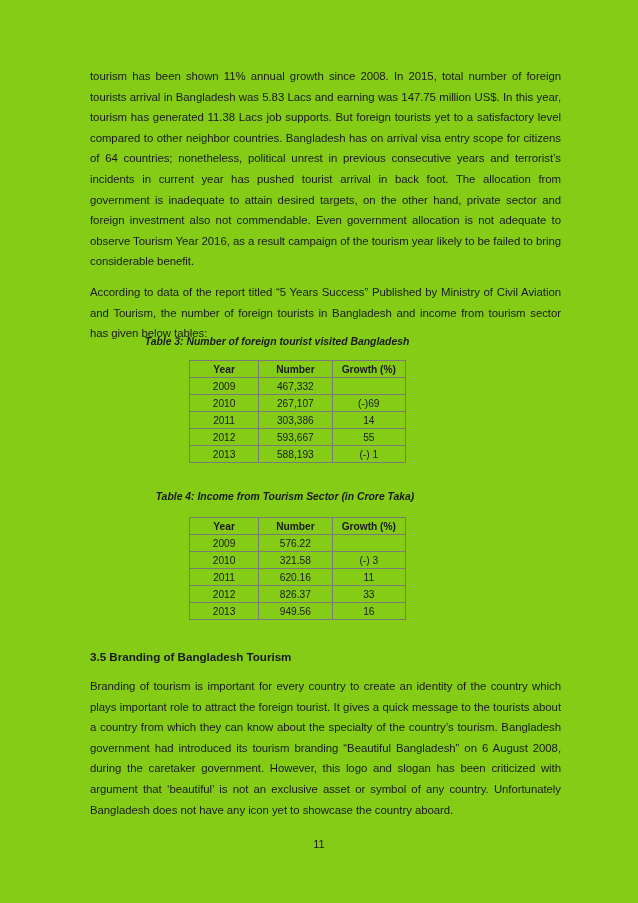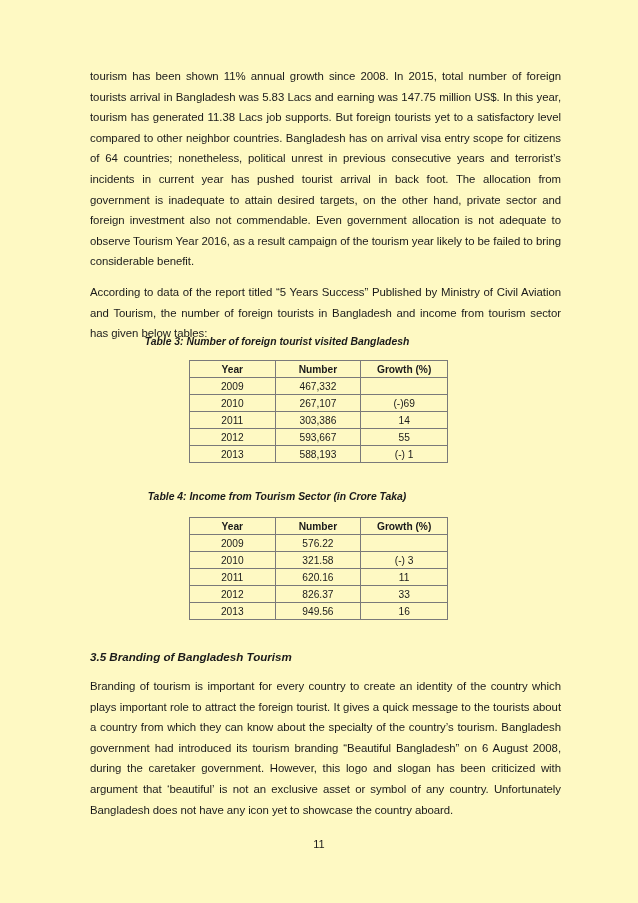--- a/index.html
+++ b/index.html
@@ -1,44 +1,44 @@
 <!DOCTYPE html>
 <html><head>
   <meta charset="utf-8">
   <style>
     html, body { margin: 0; padding: 0; background: #ffffff; }
     body {
       width: 638px; height: 903px; position: relative; overflow: hidden;
       font-family: "Liberation Sans", sans-serif; color: #1a1a1a;
     }
-    .page { position: absolute; left: 0; top: 0; width: 638px; height: 903px; background: #fef9c3; }
+    .page { position: absolute; left: 0; top: 0; width: 638px; height: 903px; background: #84cc16; }
     .para {
       position: absolute; left: 90px; width: 471px;
       font-size: 11.4px; line-height: 20.6px; text-align: justify;
       letter-spacing: -0.05px; margin: 0;
     }
     .para.last-left { text-align-last: left; }
     .caption {
       position: absolute; left: 0; width: 554px; text-align: center;
       font-size: 10.4px; font-weight: bold; font-style: italic; margin: 0;
     }
     table.data {
-      position: absolute; left: 189px; width: 259px;
+      position: absolute; left: 189px; width: 217px;
       border-collapse: collapse; font-size: 10.2px;
     }
     table.data th, table.data td {
       border: 1px solid #7a7a7a; text-align: center; height: 16px; padding: 0;
       font-weight: normal;
     }
     table.data th { font-weight: bold; }
     table.data col.c1 { width: 86px; }
     table.data col.c2 { width: 86px; }
     table.data col.c3 { width: 87px; }
     .heading {
-      position: absolute; left: 90px; top: 650px; font-size: 11.6px; font-weight: bold; margin: 0; font-style: italic;
+      position: absolute; left: 90px; top: 650px; font-size: 11.6px; font-weight: bold; margin: 0;
     }
     .page-number {
       position: absolute; left: 0; width: 638px; top: 838px; text-align: center; font-size: 11px;
     }
   </style>
 </head>
 <body>
 
 <div class="page">
 
@@ -83,21 +83,21 @@
         <td>55</td>
       </tr>
       <tr>
         <td>2013</td>
         <td>588,193</td>
         <td>(-) 1</td>
       </tr>
     </tbody>
   </table>
 
-  <p class="caption" style="top:491px;">Table 4: Income from Tourism Sector (in Crore Taka)</p>
+  <p class="caption" style="top:491px;padding-left:8px;">Table 4: Income from Tourism Sector (in Crore Taka)</p>
 
   <table class="data" style="top:517px;">
     <colgroup>
         <col class="c1">
         <col class="c2">
         <col class="c3">
       </colgroup>
     <thead>
       <tr>
         <th>Year</th>

